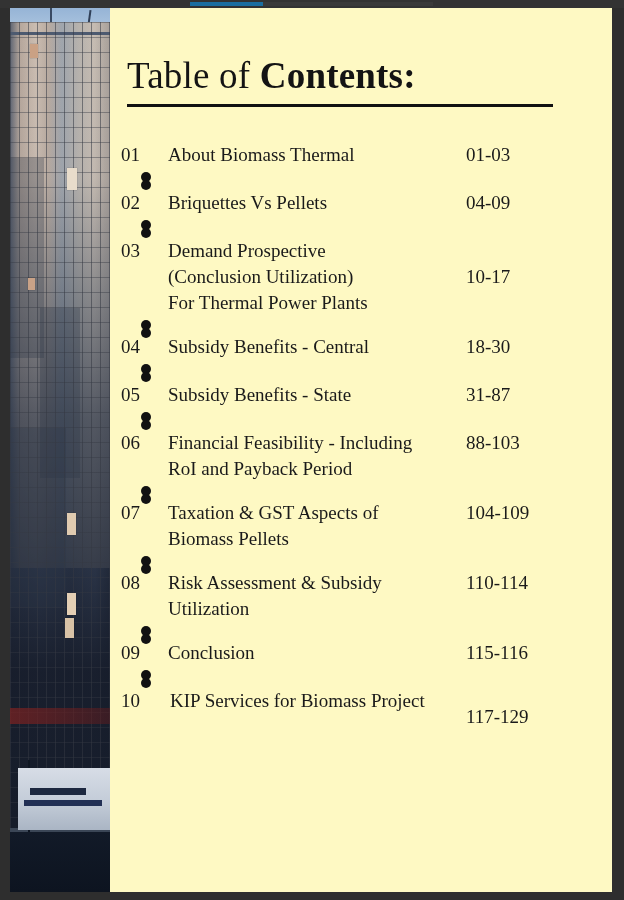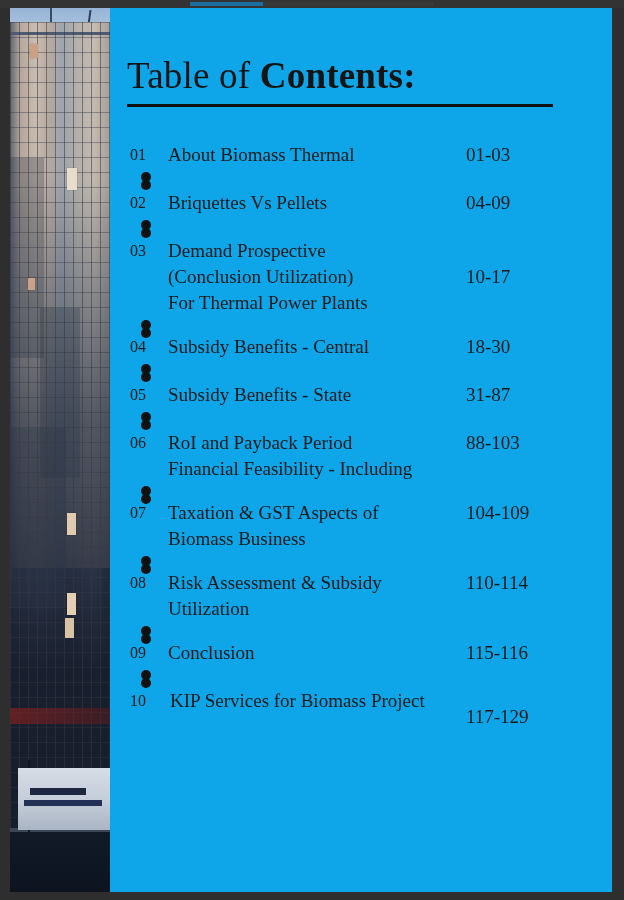--- a/index.html
+++ b/index.html
@@ -187,22 +187,22 @@
     left: 0; top: 0;
     width: 502px; height: 884px;
   }
   .toc-row {
     position: absolute;
     left: 0;
     width: 502px;
   }
   .toc-num {
     position: absolute;
-    left: 20px;
-    font-size: 16px;
+    left: 11px;
+    font-size: 19px;
     line-height: 26px;
     color: #1a1a1a;
     width: 38px;
   }
   .toc-title-text {
     position: absolute;
     left: 58px;
     font-size: 19px;
     line-height: 26px;
     color: #1a1a1a;
@@ -244,21 +244,21 @@
   .connector .dot.bottom { bottom: 0; }
 </style>
 </head>
 <body style="background: rgb(46, 46, 46);">
 
 <div id="top-bar" style="background: rgb(51, 51, 51);">
   <div class="track" style="background: rgb(58, 58, 58);"></div>
   <div class="fill" style="width: 73px; background: rgb(27, 110, 160);"></div>
 </div>
 
-<div id="page" style="background: #0ea5e9;">
+<div id="page" style="background: #fef9c3;">
 
   <div id="photo-strip">
     <div class="photo-sky"></div>
     <div class="photo-crane"></div>
     <div class="photo-crane2"></div>
     <div class="photo-tower"></div>
     <div class="photo-roofline"></div>
     <div class="photo-tower-dark"></div>
     <div class="photo-reflect" style="left:0px;  top:150px; width:34px; height:200px;"></div>
     <div class="photo-reflect" style="left:30px; top:300px; width:40px; height:170px;"></div>
@@ -345,35 +345,35 @@
           <div class="toc-pages" style="top: 0px;">31-87</div>
         </div>
         <div class="connector" style="top: 404px; height: 18px;">
           <div class="bar"></div>
           <div class="dot top"></div>
           <div class="dot bottom"></div>
         </div>
         <div class="toc-row" style="top: 422px; height: 52px;">
           <div class="toc-num" style="top: 0px;">06</div>
           <div class="toc-title-text" style="top: 0px;">
+            <div>Financial Feasibility - Including</div>
             <div>RoI and Payback Period</div>
-            <div>Financial Feasibility - Including</div>
           </div>
           <div class="toc-pages" style="top: 0px;">88-103</div>
         </div>
         <div class="connector" style="top: 478px; height: 18px;">
           <div class="bar"></div>
           <div class="dot top"></div>
           <div class="dot bottom"></div>
         </div>
         <div class="toc-row" style="top: 492px; height: 52px;">
           <div class="toc-num" style="top: 0px;">07</div>
           <div class="toc-title-text" style="top: 0px;">
             <div>Taxation &amp; GST Aspects of</div>
-            <div>Biomass Business</div>
+            <div>Biomass Pellets</div>
           </div>
           <div class="toc-pages" style="top: 0px;">104-109</div>
         </div>
         <div class="connector" style="top: 548px; height: 18px;">
           <div class="bar"></div>
           <div class="dot top"></div>
           <div class="dot bottom"></div>
         </div>
         <div class="toc-row" style="top: 562px; height: 52px;">
           <div class="toc-num" style="top: 0px;">08</div>

